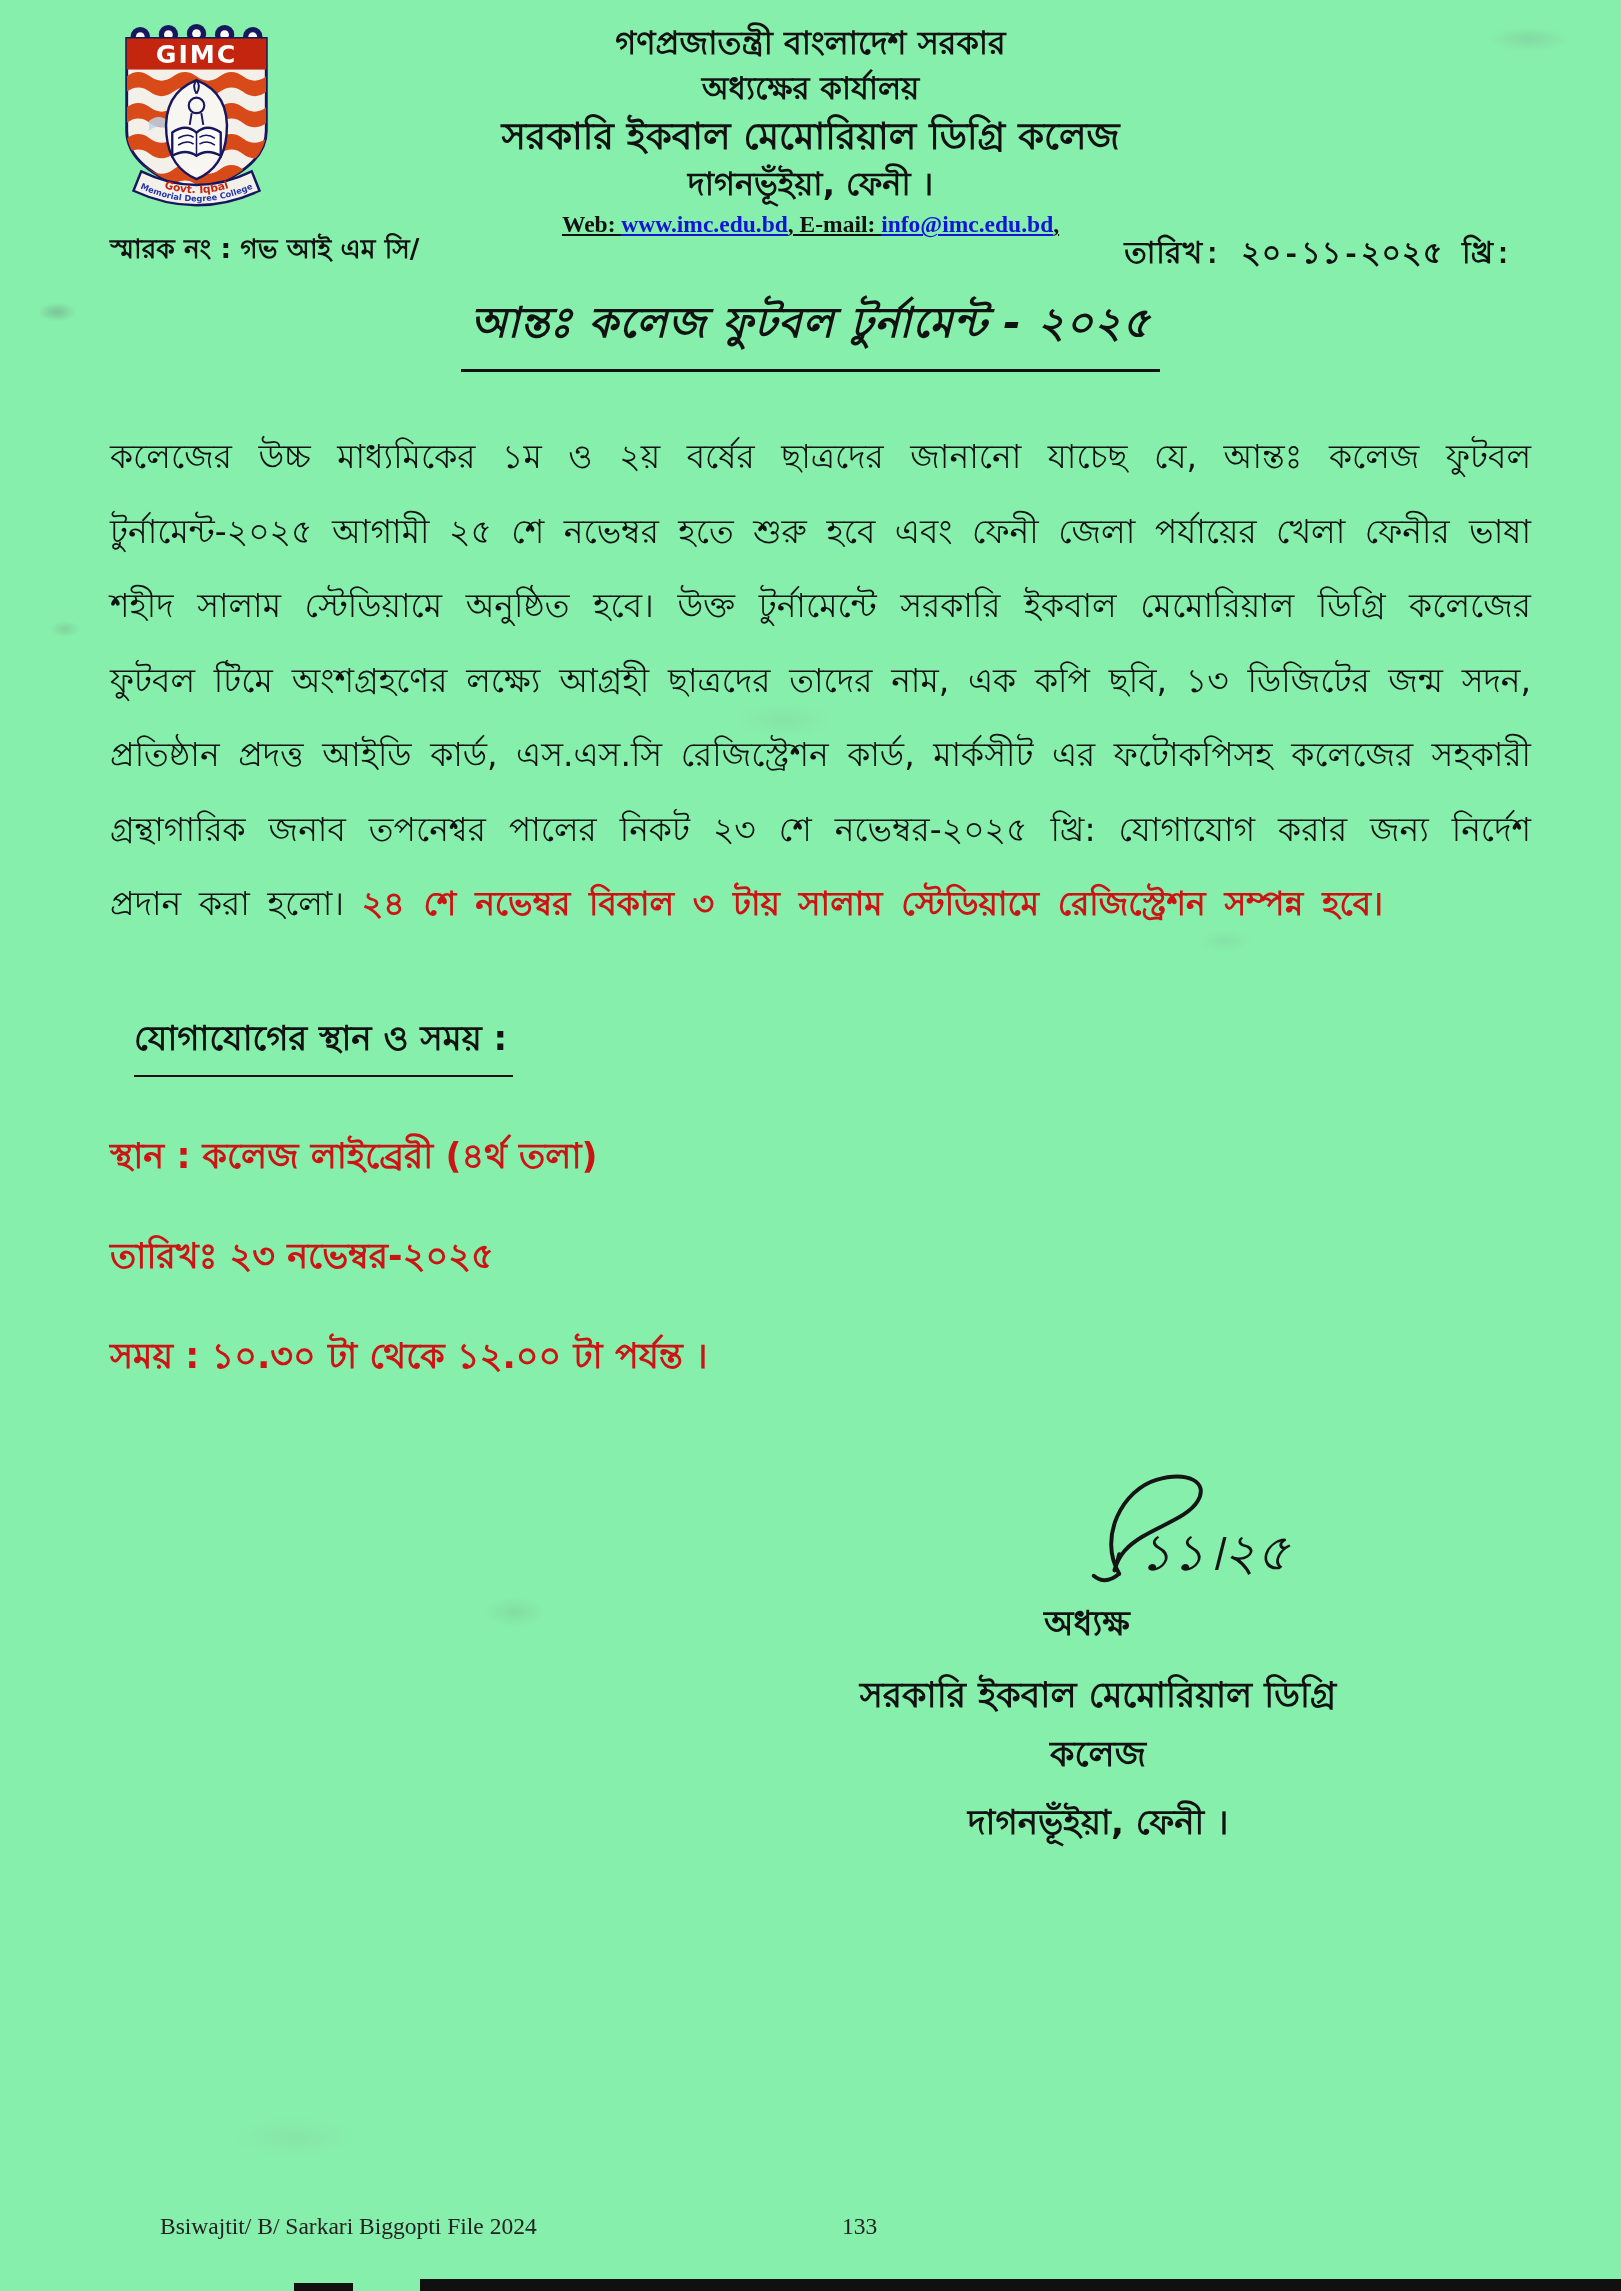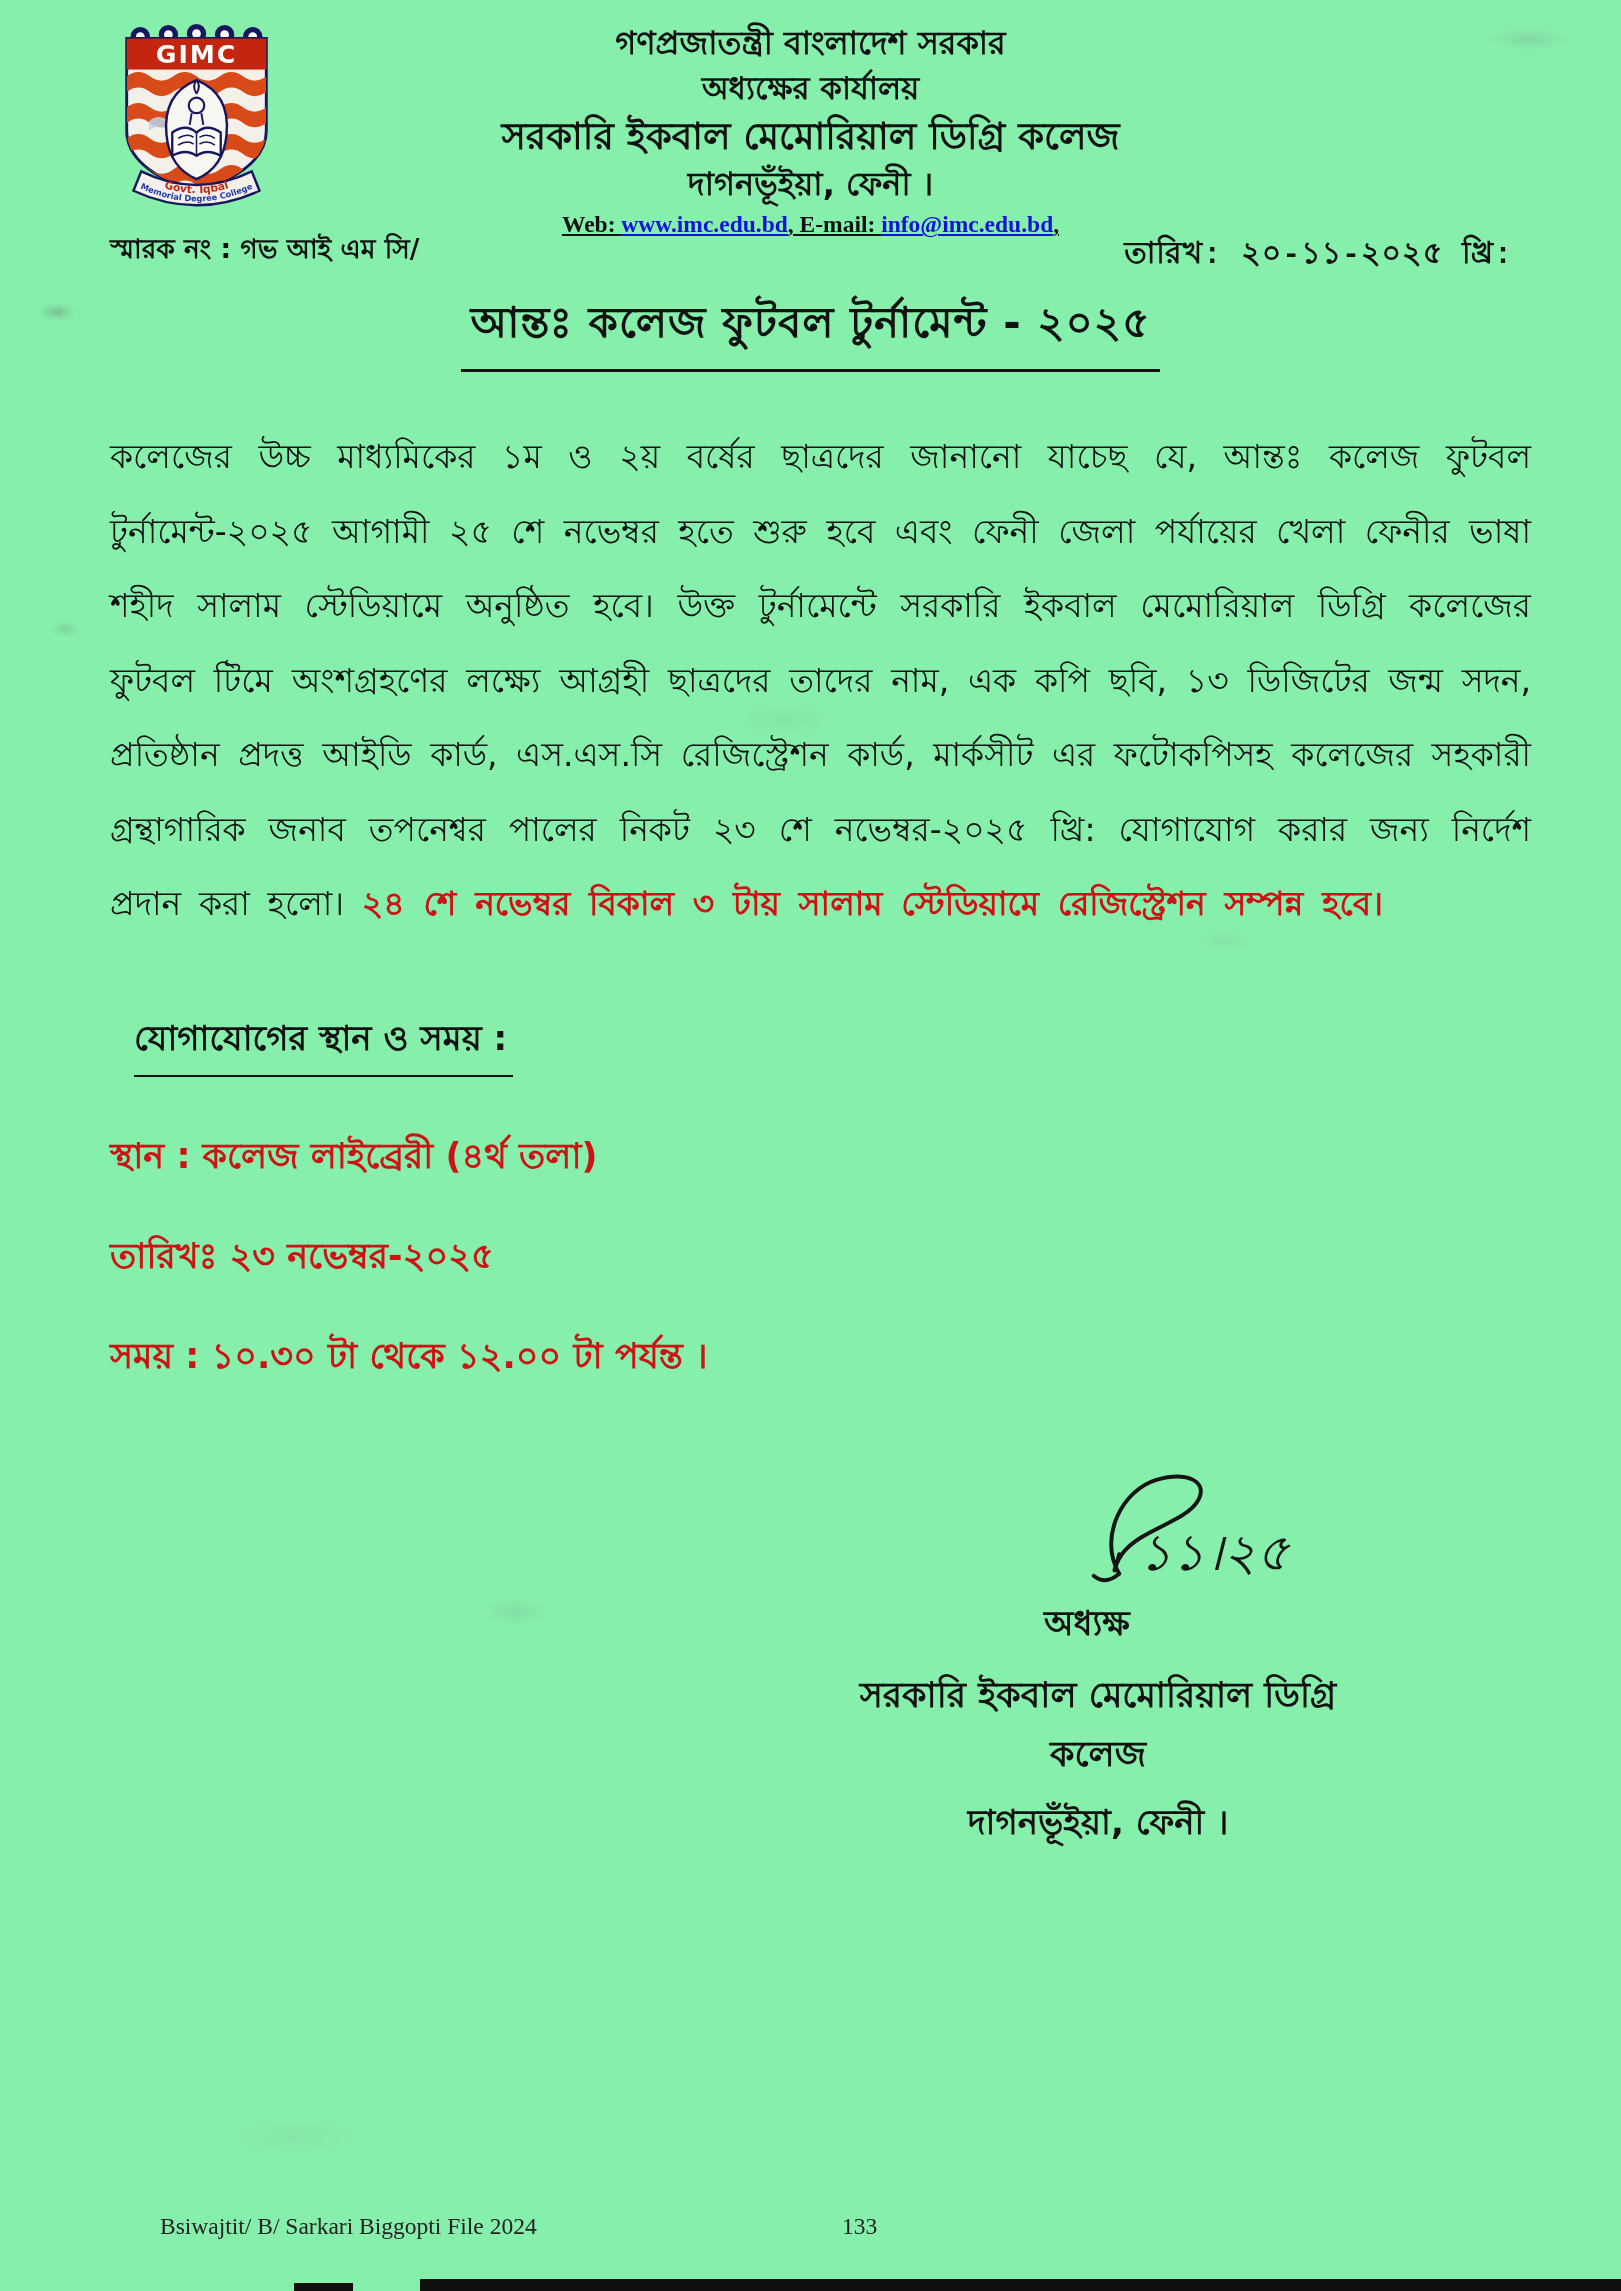--- a/index.html
+++ b/index.html
@@ -31,21 +31,21 @@
   .hl3{font-size:37px;font-weight:800;margin-top:3.9px;}
   .hl4{font-size:32px;font-weight:700;margin-top:2px;}
   .weblinks{font-size:23.5px;font-weight:700;margin-top:3.9px;font-family:"Liberation Serif","DejaVu Serif",serif;text-decoration:underline;}
   .weblinks a{color:#1414d6;text-decoration:underline;}
   .memo-row{
     position:absolute;left:110px;right:108px;top:229px;
     display:flex;justify-content:space-between;align-items:flex-start;
   }
   .memo-ref{font-size:26.5px;font-weight:700;}
   .memo-date{font-size:30px;font-weight:700;letter-spacing:1px;font-family:Liberation Mono, monospace;}
-  .doc-title-wrap{position:absolute;left:0;right:0;top:290px;text-align:center;}
+  .doc-title-wrap{position:absolute;left:0;right:0;top:290px;text-align:center;font-style:italic;}
   .doc-title{
     display:inline-block;font-size:42px;font-weight:800;
     border-bottom:3.9px solid #121212;padding:0 9.8px 7.8px 9.8px;letter-spacing:1px;
   }
   .body-par{
     position:absolute;left:110px;right:90px;top:420px;
     font-size:33px;line-height:2.26;text-align:justify;word-spacing:.22em;
   }
   .red-bold{color:#cc1414;font-weight:700;}
   .contact{position:absolute;left:110px;top:1012px;}

